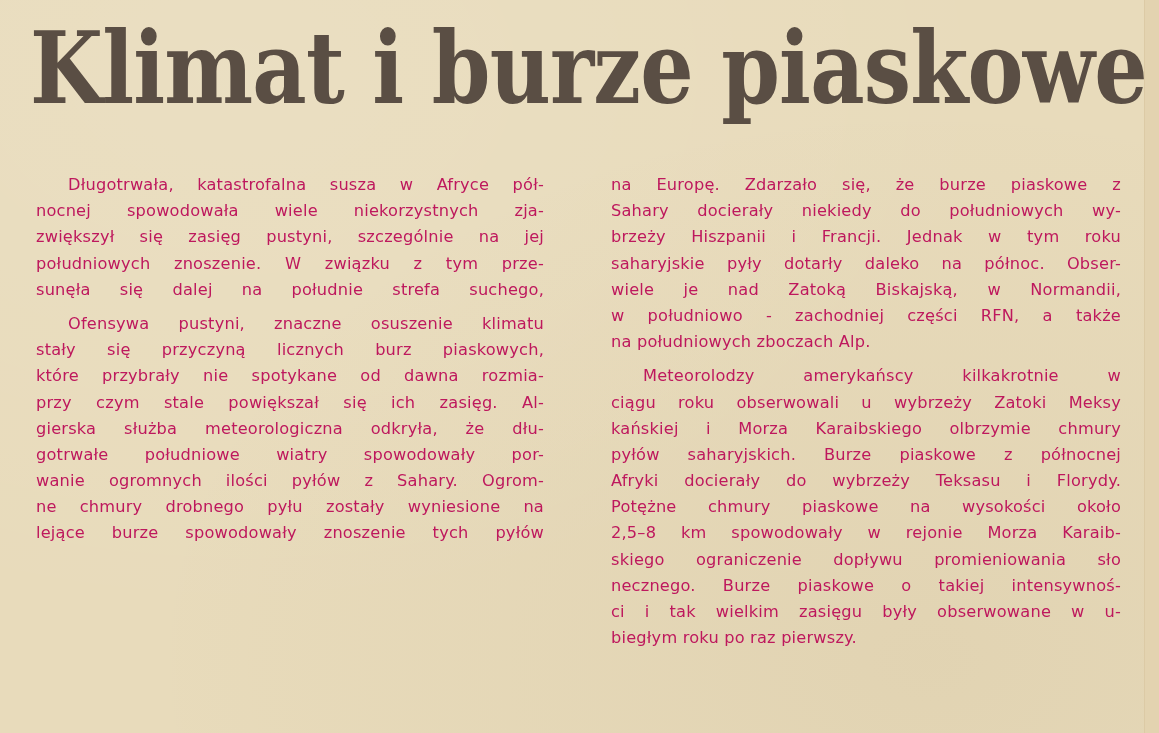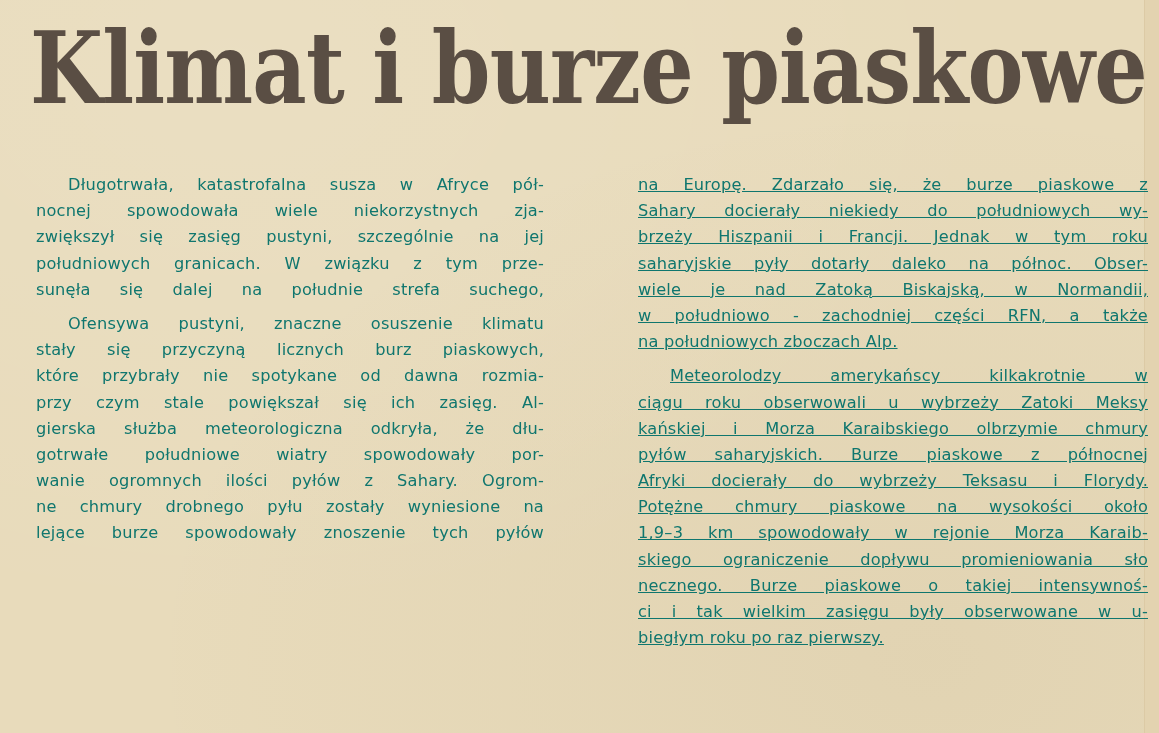--- a/index.html
+++ b/index.html
@@ -43,27 +43,27 @@
       line-height: 120px;
       letter-spacing: -1px;
       color: #5a4e44;
       transform: scaleX(0.84);
       transform-origin: left top;
       white-space: nowrap;
     }
     .column {
       position: absolute;
       top: 172px;
-      color: #0f766e;
+      color: #be185d;
       font-family: "DejaVu Sans", sans-serif;
       font-size: 16.2px;
       letter-spacing: 0.2px;
     }
     .col-left { left: 36px; width: 508px; }
-    .col-right { left: 638px; width: 510px; text-decoration: underline; }
+    .col-right { left: 611px; width: 510px; }
     .line {
       display: block;
       height: 26.2px;
       line-height: 26.2px;
       text-align: justify;
       text-align-last: justify;
       white-space: nowrap;
       overflow: visible;
     }
     .line.last {
@@ -83,21 +83,21 @@
 <div class="paper"></div>
 <div class="right-strip"></div>
 
 <h1 class="headline">Klimat i burze piaskowe</h1>
 
 <div class="column col-left">
   <div>
     <span class="line indent">Długotrwała, katastrofalna susza w Afryce pół-</span>
     <span class="line">nocnej spowodowała wiele niekorzystnych zja-</span>
     <span class="line">zwiększył się zasięg pustyni, szczególnie na jej</span>
-    <span class="line">południowych granicach. W związku z tym prze-</span>
+    <span class="line">południowych znoszenie. W związku z tym prze-</span>
     <span class="line">sunęła się dalej na południe strefa suchego,</span>
   </div>
   <span class="para-gap"></span>
   <div>
     <span class="line indent">Ofensywa pustyni, znaczne osuszenie klimatu</span>
     <span class="line">stały się przyczyną licznych burz piaskowych,</span>
     <span class="line">które przybrały nie spotykane od dawna rozmia-</span>
     <span class="line">przy czym stale powiększał się ich zasięg. Al-</span>
     <span class="line">gierska służba meteorologiczna odkryła, że dłu-</span>
     <span class="line">gotrwałe południowe wiatry spowodowały por-</span>
@@ -118,19 +118,19 @@
     <span class="line last">na południowych zboczach Alp.</span>
   </div>
   <span class="para-gap"></span>
   <div>
     <span class="line indent">Meteorolodzy amerykańscy kilkakrotnie w</span>
     <span class="line">ciągu roku obserwowali u wybrzeży Zatoki Meksy</span>
     <span class="line">kańskiej i Morza Karaibskiego olbrzymie chmury</span>
     <span class="line">pyłów saharyjskich. Burze piaskowe z północnej</span>
     <span class="line">Afryki docierały do wybrzeży Teksasu i Florydy.</span>
     <span class="line">Potężne chmury piaskowe na wysokości około</span>
-    <span class="line">1,9–3 km spowodowały w rejonie Morza Karaib-</span>
+    <span class="line">2,5–8 km spowodowały w rejonie Morza Karaib-</span>
     <span class="line">skiego ograniczenie dopływu promieniowania sło</span>
     <span class="line">necznego. Burze piaskowe o takiej intensywnoś-</span>
     <span class="line">ci i tak wielkim zasięgu były obserwowane w u-</span>
     <span class="line last">biegłym roku po raz pierwszy.</span>
   </div>
 </div>
 
 </body></html>

